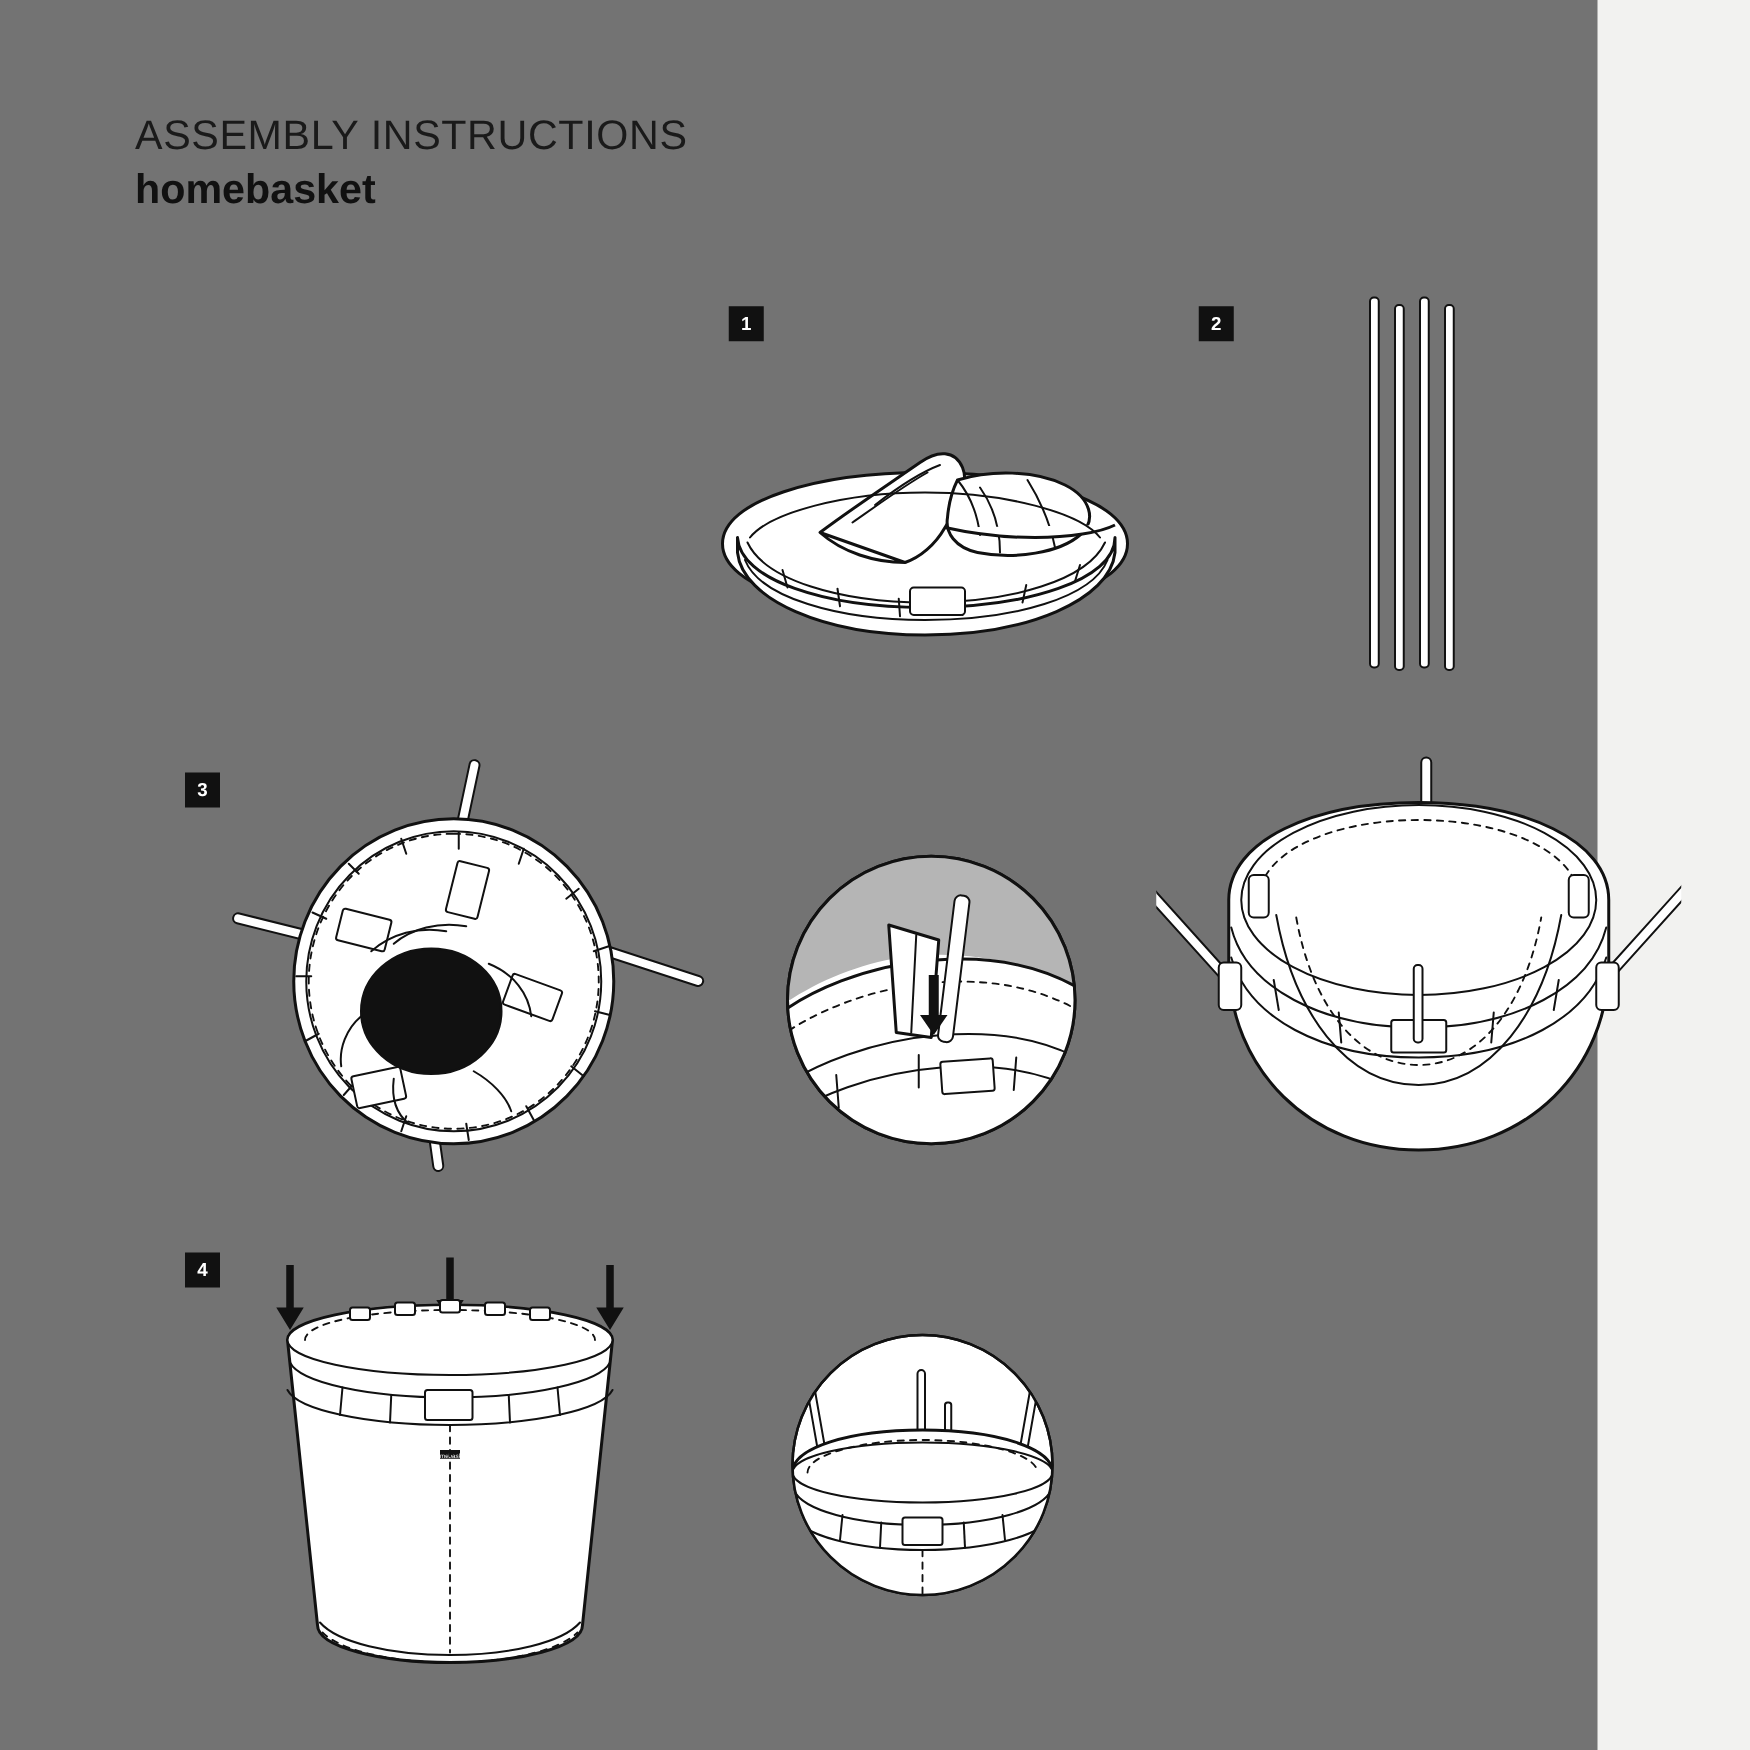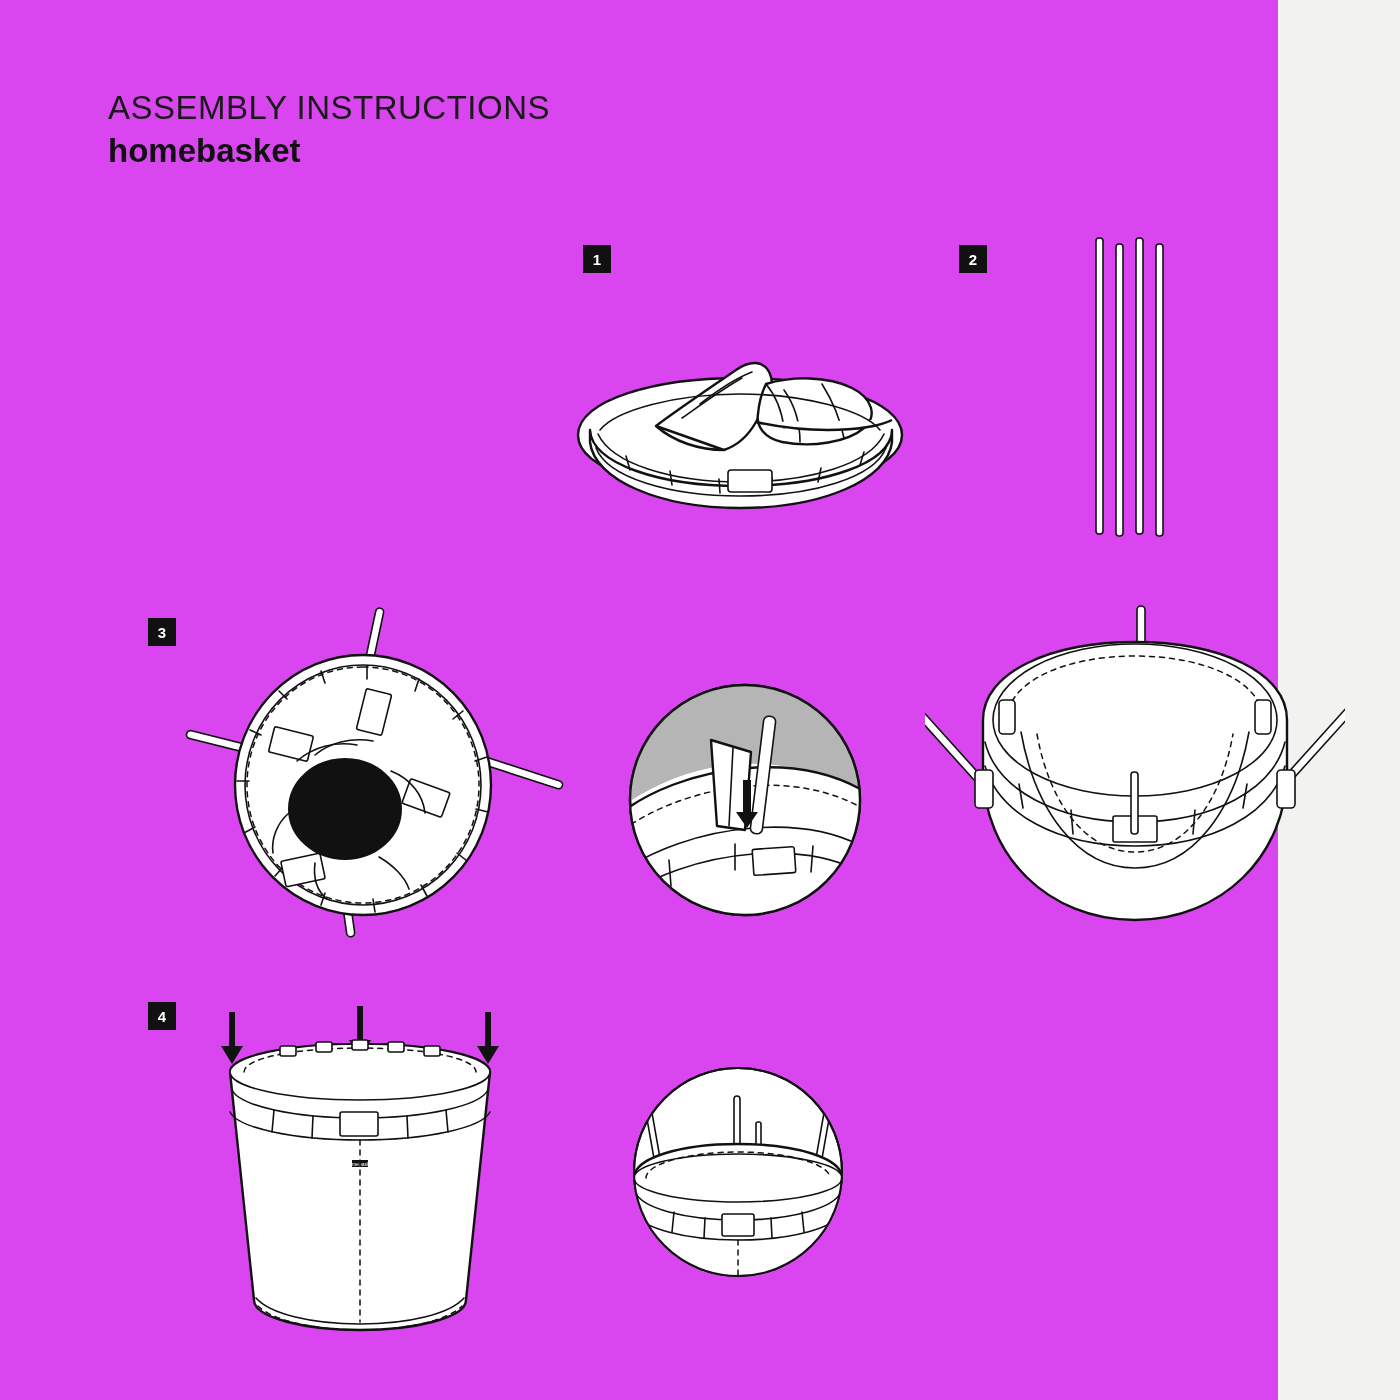--- a/index.html
+++ b/index.html
@@ -11,21 +11,21 @@
     width: 1400px;
     height: 1400px;
     overflow: hidden;
     font-family: "Liberation Sans", sans-serif;
     color: #111111;
   }
   .sheet {
     position: relative;
     width: 1278px;
     height: 1400px;
-    background: #d946ef;
+    background: #737373;
   }
   .header {
     position: absolute;
     left: 108px;
     top: 90px;
   }
   .title-line1 {
     font-family: "Liberation Sans", sans-serif;
     font-size: 33px;
     letter-spacing: 0.5px;

